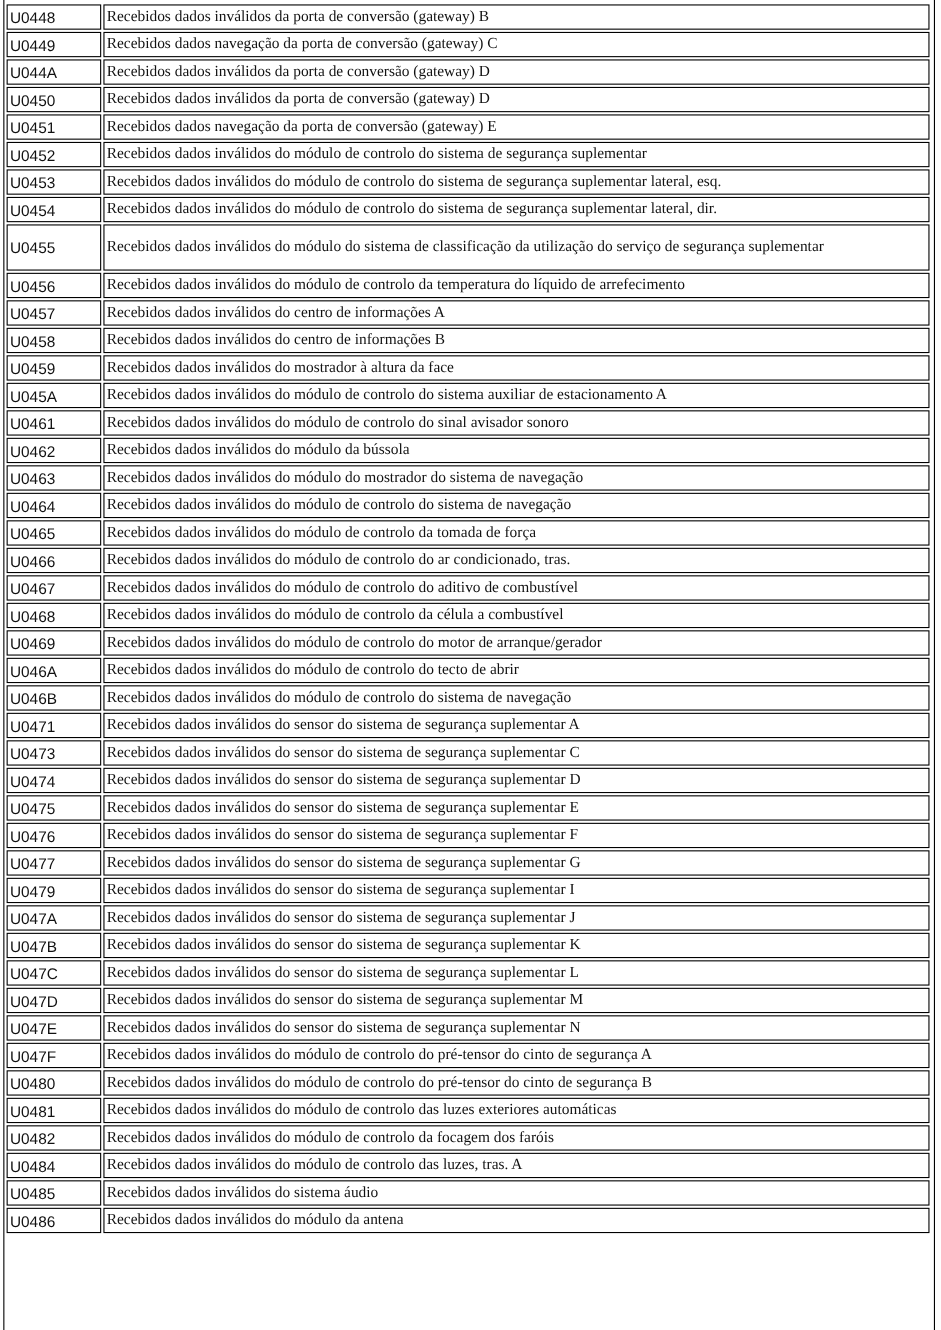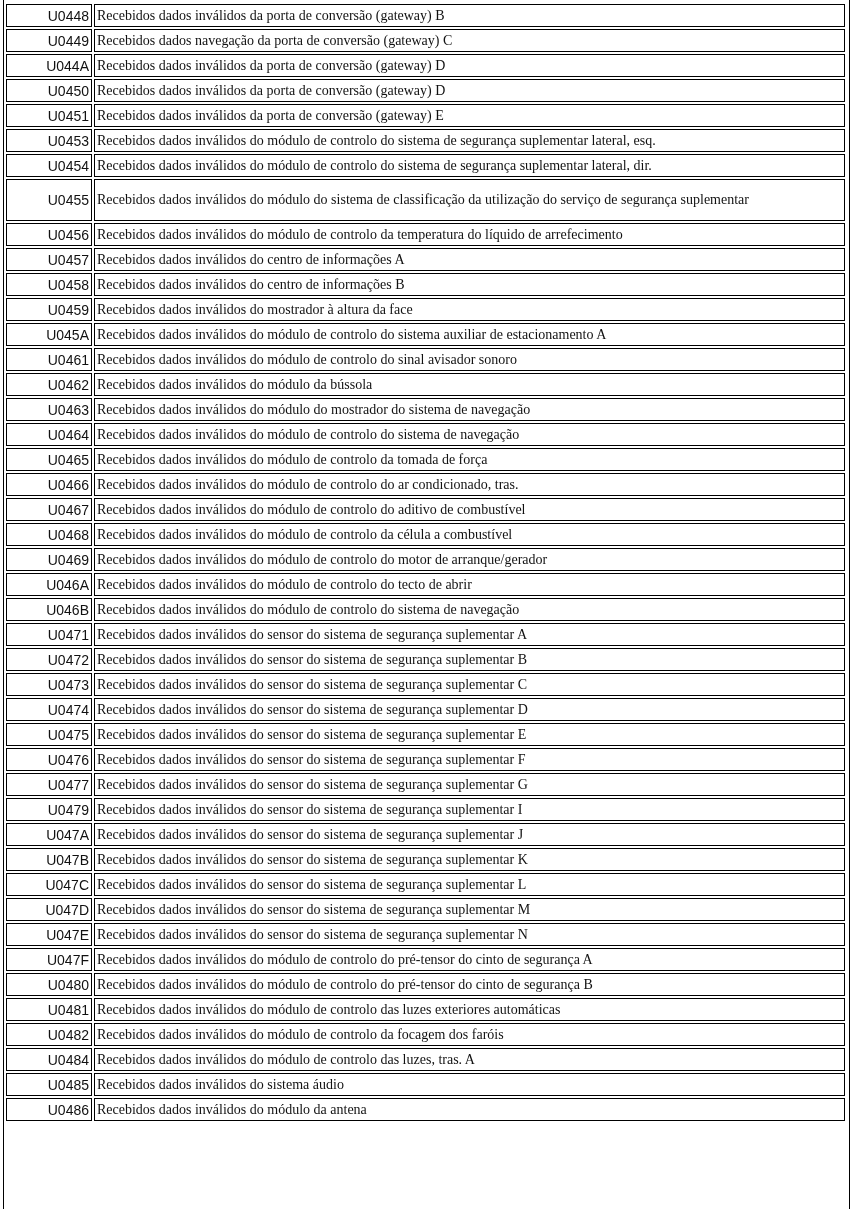--- a/index.html
+++ b/index.html
@@ -17,21 +17,21 @@
     font-size: 14px; color: #111;
     margin: -2px;
   }
   table.dtc td {
     border: 1px solid #000;
     padding: 0 2px;
     vertical-align: middle;
     line-height: 18px;
     height: 21px;
   }
-  td.code { width: 80px; text-align: right; }
+  td.code { width: 80px; }
   td.desc { width: auto; font-family: Liberation Serif, serif; }
   tr.tall td { height: 40px; }
 </style>
 </head>
 <body>
 
 <div class="outer"></div>
 <table class="dtc">
   <tbody id="dtc-body">
       <tr>
@@ -45,21 +45,25 @@
       <tr>
         <td class="code">U044A</td>
         <td class="desc">Recebidos dados inválidos da porta de conversão (gateway) D</td>
       </tr>
       <tr>
         <td class="code">U0450</td>
         <td class="desc">Recebidos dados inválidos da porta de conversão (gateway) D</td>
       </tr>
       <tr>
         <td class="code">U0451</td>
-        <td class="desc">Recebidos dados inválidos da porta de conversão (gateway) E</td>
+        <td class="desc">Recebidos dados navegação da porta de conversão (gateway) E</td>
+      </tr>
+      <tr>
+        <td class="code">U0452</td>
+        <td class="desc">Recebidos dados inválidos do módulo de controlo do sistema de segurança suplementar</td>
       </tr>
       <tr>
         <td class="code">U0453</td>
         <td class="desc">Recebidos dados inválidos do módulo de controlo do sistema de segurança suplementar lateral, esq.</td>
       </tr>
       <tr>
         <td class="code">U0454</td>
         <td class="desc">Recebidos dados inválidos do módulo de controlo do sistema de segurança suplementar lateral, dir.</td>
       </tr>
       <tr class="tall">
@@ -126,24 +130,20 @@
         <td class="code">U046A</td>
         <td class="desc">Recebidos dados inválidos do módulo de controlo do tecto de abrir</td>
       </tr>
       <tr>
         <td class="code">U046B</td>
         <td class="desc">Recebidos dados inválidos do módulo de controlo do sistema de navegação</td>
       </tr>
       <tr>
         <td class="code">U0471</td>
         <td class="desc">Recebidos dados inválidos do sensor do sistema de segurança suplementar A</td>
-      </tr>
-      <tr>
-        <td class="code">U0472</td>
-        <td class="desc">Recebidos dados inválidos do sensor do sistema de segurança suplementar B</td>
       </tr>
       <tr>
         <td class="code">U0473</td>
         <td class="desc">Recebidos dados inválidos do sensor do sistema de segurança suplementar C</td>
       </tr>
       <tr>
         <td class="code">U0474</td>
         <td class="desc">Recebidos dados inválidos do sensor do sistema de segurança suplementar D</td>
       </tr>
       <tr>

